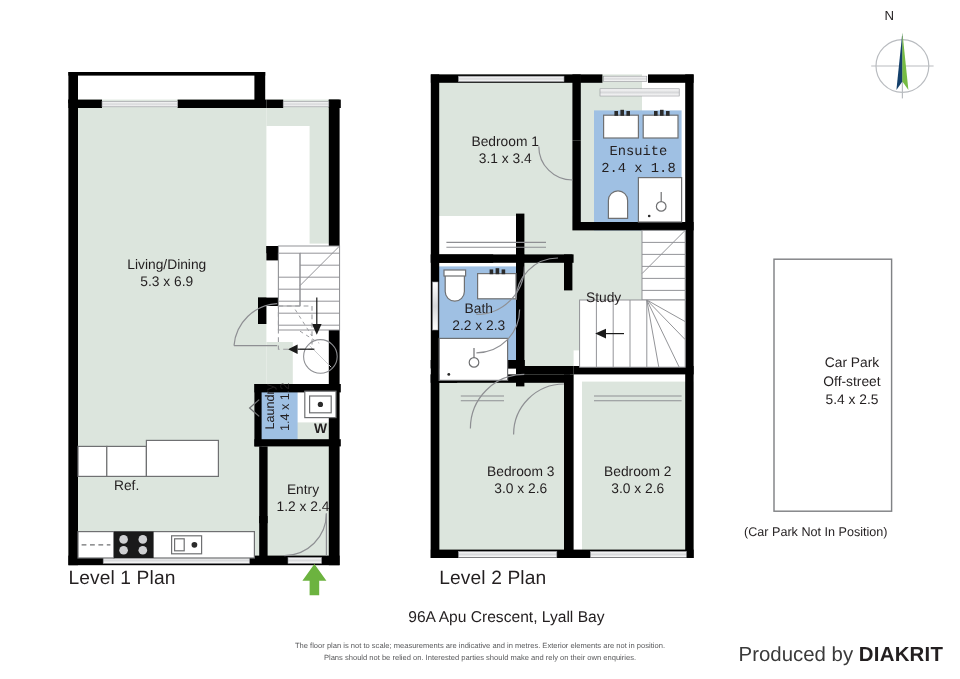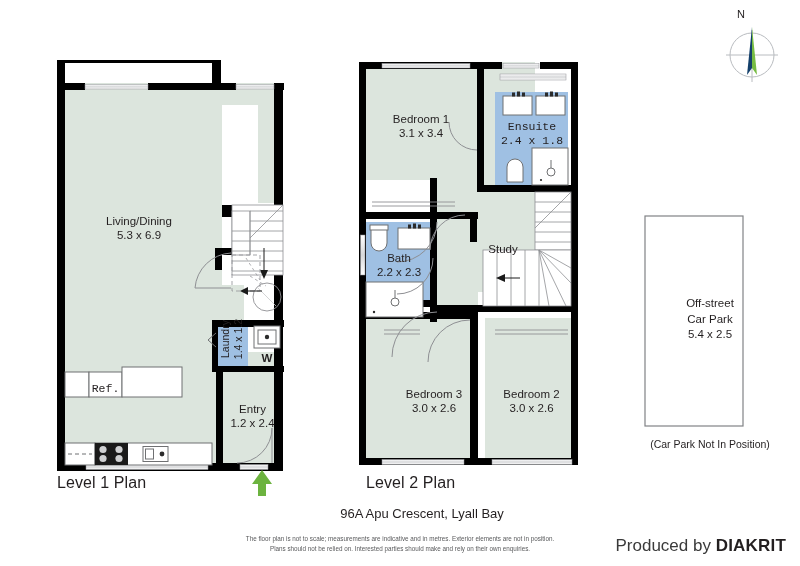--- a/index.html
+++ b/index.html
@@ -24,21 +24,21 @@
   #disclaimer{
     position:absolute;left:0;right:0;top:534px;text-align:center;
     font-size:6.3px;color:#58595b;line-height:1.55;
   }
   #produced{
     position:absolute;right:14px;top:536px;font-size:17px;color:#3a3a3a;
   }
   #produced b{font-weight:bold;letter-spacing:.2px;color:#231f20;}
 
   #carpark-note{
-    position:absolute;left:620px;top:438px;width:180px;text-align:center;
+    position:absolute;left:620px;top:438px;width:180px;
     font-size:10.5px;color:#231f20;
   }
   #carpark-label{
     position:absolute;left:630px;top:296px;width:160px;text-align:center;
     font-size:11.5px;line-height:1.35;color:#231f20;
   }
   #compass-n{
     position:absolute;left:737px;top:8px;font-size:11px;color:#231f20;
   }
 </style>
@@ -376,21 +376,21 @@
     <div style="position:absolute;left:-8px;top:6px;width:56px;transform:rotate(-90deg);transform-origin:center center;font-size:10.5px;text-align:center;">Laundry</div>
     <div style="position:absolute;left:5px;top:6px;width:56px;transform:rotate(-90deg);transform-origin:center center;font-size:10.5px;text-align:center;">1.4 x 1.2</div>
   </div>
 
   <div class="lbl" style="left:220px;top:403px;width:65px;">
     <div class="room-name">Entry</div>
     <div class="room-dim">1.2 x 2.4</div>
   </div>
 
   <div class="lbl wbox" style="left:254px;top:352px;width:26px;">W</div>
-  <div class="lbl room-name" style="left:89px;top:382px;width:33px;font-family:Liberation Mono, monospace;">Ref.</div>
+  <div class="lbl room-name" style="left:89px;top:399px;width:33px;">Ref.</div>
 
   <div class="level-label" style="left:57px;top:474px;">Level 1 Plan</div>
 
   <div class="lbl" style="left:365px;top:113px;width:112px;">
     <div class="room-name">Bedroom 1</div>
     <div class="room-dim">3.1 x 3.4</div>
   </div>
 
   <div class="lbl" style="left:496px;top:120px;width:72px;font-family:Liberation Mono, monospace;">
     <div class="room-name">Ensuite</div>
@@ -412,22 +412,22 @@
   </div>
 
   <div class="lbl" style="left:485px;top:388px;width:93px;">
     <div class="room-name">Bedroom 2</div>
     <div class="room-dim">3.0 x 2.6</div>
   </div>
 
   <div class="level-label" style="left:366px;top:474px;">Level 2 Plan</div>
 
   <div id="carpark-label">
+    <div>Car Park</div>
     <div>Off-street</div>
-    <div>Car Park</div>
     <div>5.4 x 2.5</div>
   </div>
   <div id="carpark-note">(Car Park Not In Position)</div>
 
   <div id="compass-n">N</div>
 
   <div id="title">96A Apu Crescent, Lyall Bay</div>
   <div id="disclaimer">
     <div>The floor plan is not to scale; measurements are indicative and in metres. Exterior elements are not in position.</div>
     <div>Plans should not be relied on. Interested parties should make and rely on their own enquiries.</div>

